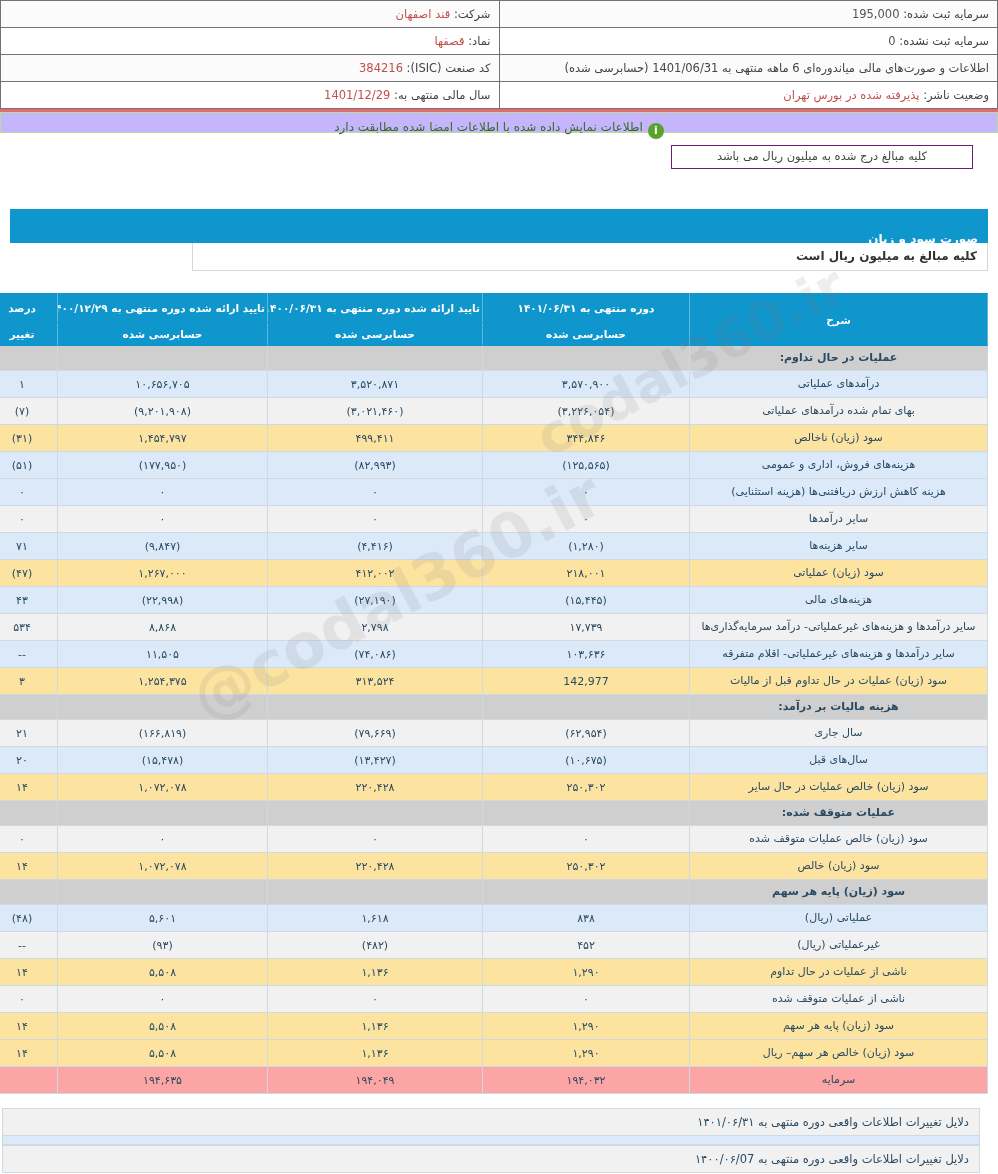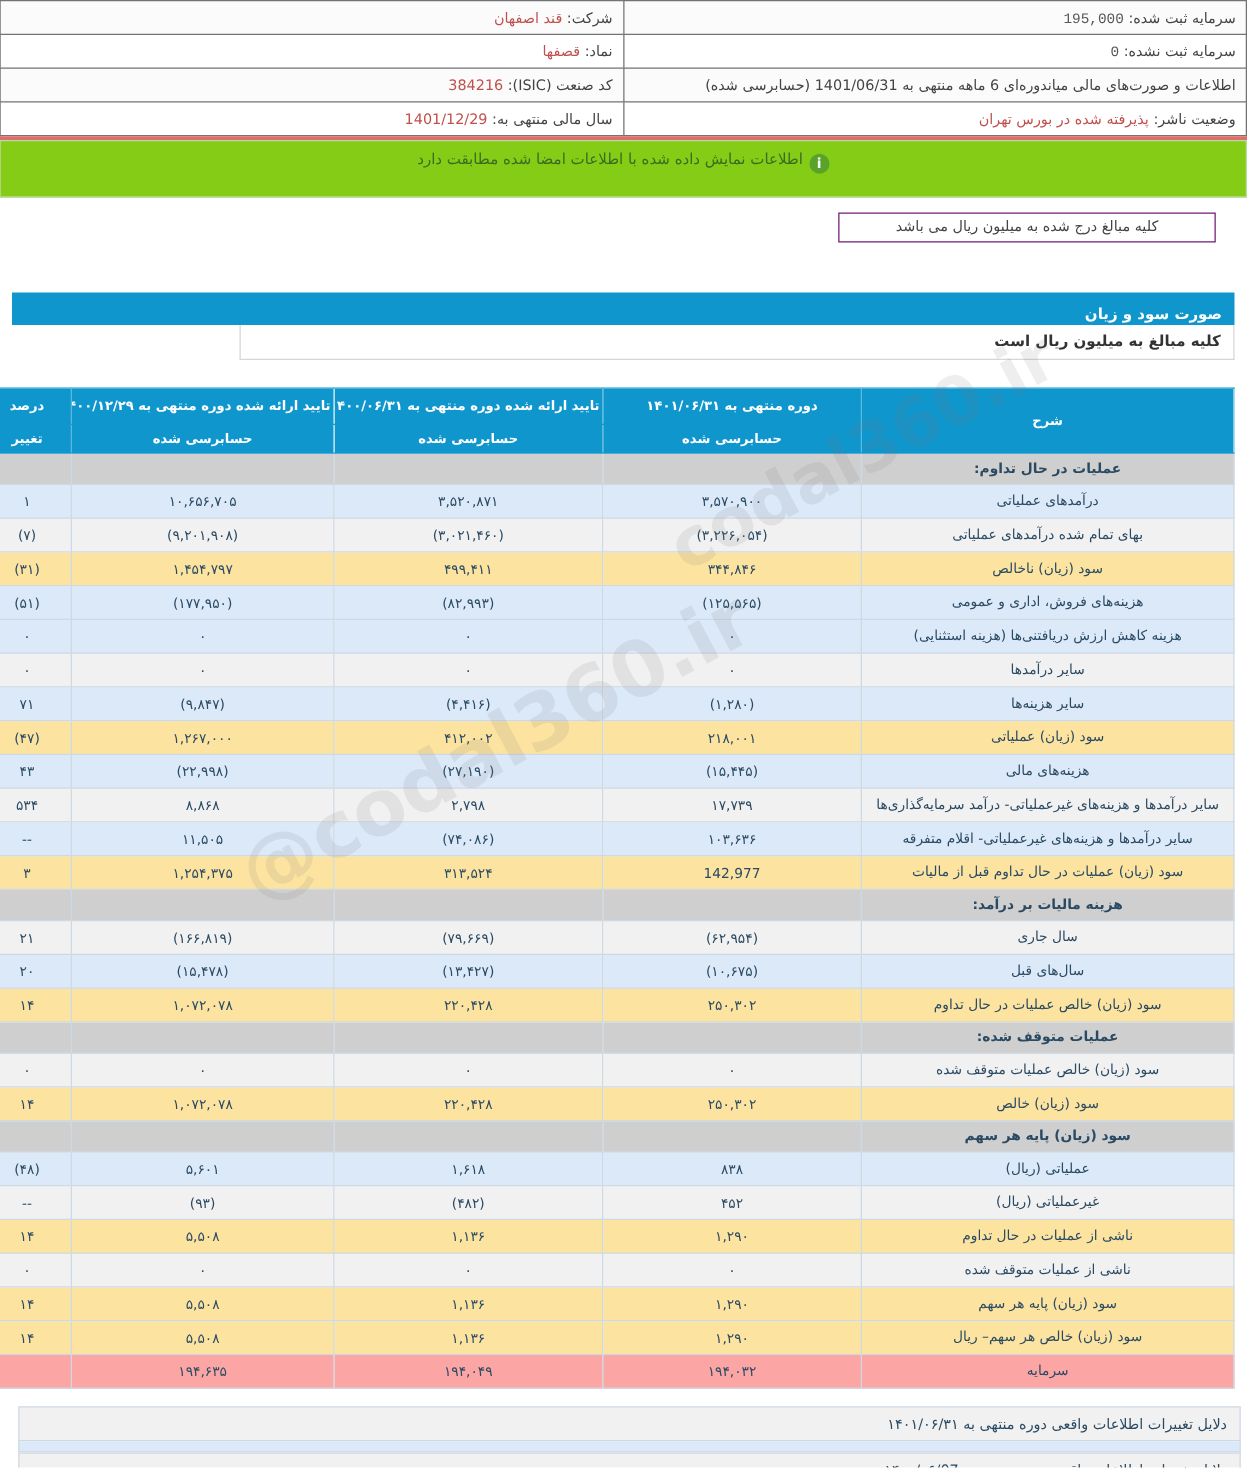--- a/index.html
+++ b/index.html
@@ -24,30 +24,30 @@
     height:22px;padding:2px 8px;
     border:1px solid #737373;
     font-size:11.5px;color:#444;vertical-align:middle;
     white-space:nowrap;overflow:hidden;
   }
   .idtable tr:nth-child(odd) td{background:#fbfbfb;}
   .idtable tr:nth-child(even) td{background:#ffffff;}
   .idtable td.r{text-align:right;}
   .lbl{color:#444;}
   .val{color:#c0504d;}
-  .valdark{color:#555;font-family:Liberation Mono, monospace;}
+  .valdark{color:#555;}
   .num{direction:ltr;unicode-bidi:embed;display:inline-block;}
 
   .redline{height:3px;background:#e06c6c;width:998px;}
 
   
   .notice{
     width:998px;box-sizing:border-box;
-    background:#84cc16;border:1px solid #bcd9a2;
-    height:46px;line-height:29px;
+    background:#c4b5fd;border:1px solid #bcd9a2;
+    height:21px;line-height:29px;
     text-align:center;color:#3b6b20;font-size:12px;
   }
   .notice .infoicon{
     display:inline-block;width:16px;height:16px;border-radius:50%;
     background:#5aa32a;color:#fff;font-weight:bold;font-size:11px;
     line-height:16px;text-align:center;vertical-align:-3px;margin-left:5px;
   }
 
   
   .unitbox{
@@ -56,21 +56,21 @@
     border:1px solid #701a75;background:#fff;
     height:22px;line-height:21px;
     text-align:center;font-size:11.5px;color:#444;
   }
 
   
   .secwrap{margin:0 10px;width:978px;}
   .secbar{
     background:#0f96cd;color:#fff;
     height:26px;line-height:26px;
-    padding:4px 10px;font-size:12px;font-weight:bold;
+    padding:17px 10px;font-size:12px;font-weight:bold;
     box-sizing:border-box;width:978px;
     text-align:right;
   }
   .subbar{
     background:#fff;border:1px solid #d6d6d6;border-top:none;
     height:28px;line-height:27px;padding:0 10px;
     font-size:12px;font-weight:bold;color:#333;
     box-sizing:border-box;width:796px;text-align:right;
   }
 
@@ -102,21 +102,21 @@
   .r-blue td{background:#dbe9f8;}
   .r-gray td{background:#f1f1f1;}
   .r-yellow td{background:#fce3a0;}
   .r-section td{
     background:#cfcfcf;color:#333;font-weight:bold;height:22px;
   }
   .r-capital td{background:#fca5a5;}
   .neg{color:#d2322d;}
 
   
-  .links{margin:14px 5px 0 10px;width:978px;}
+  .links{margin:14px 18px 0 10px;width:978px;}
   .linkrow{
     border:1px solid #cfd9e2;background:#f1f1f1;
     height:28px;line-height:27px;
     padding:0 10px;box-sizing:border-box;
     font-size:11.5px;color:#2a4a63;text-align:right;
   }
   .linkgap{height:8px;background:#dbe9f8;border:1px solid #cfd9e2;border-top:none;}
 
   
   .wm{
@@ -321,21 +321,21 @@
           <td>۲۱</td>
         </tr>
         <tr class="r-blue">
           <td class="desc">سال‌های قبل</td>
           <td class="neg">(۱۰,۶۷۵)</td>
           <td class="neg">(۱۳,۴۲۷)</td>
           <td class="neg">(۱۵,۴۷۸)</td>
           <td>۲۰</td>
         </tr>
         <tr class="r-yellow">
-          <td class="desc">سود (زیان) خالص عملیات در حال تداوم</td>
+          <td class="desc">سود (زیان) خالص عملیات در حال سایر</td>
           <td>۲۵۰,۳۰۲</td>
           <td>۲۲۰,۴۲۸</td>
           <td>۱,۰۷۲,۰۷۸</td>
           <td>۱۴</td>
         </tr>
         <tr class="r-section">
           <td class="desc" colspan="1">عملیات متوقف شده:</td>
           <td></td>
           <td></td>
           <td></td>

